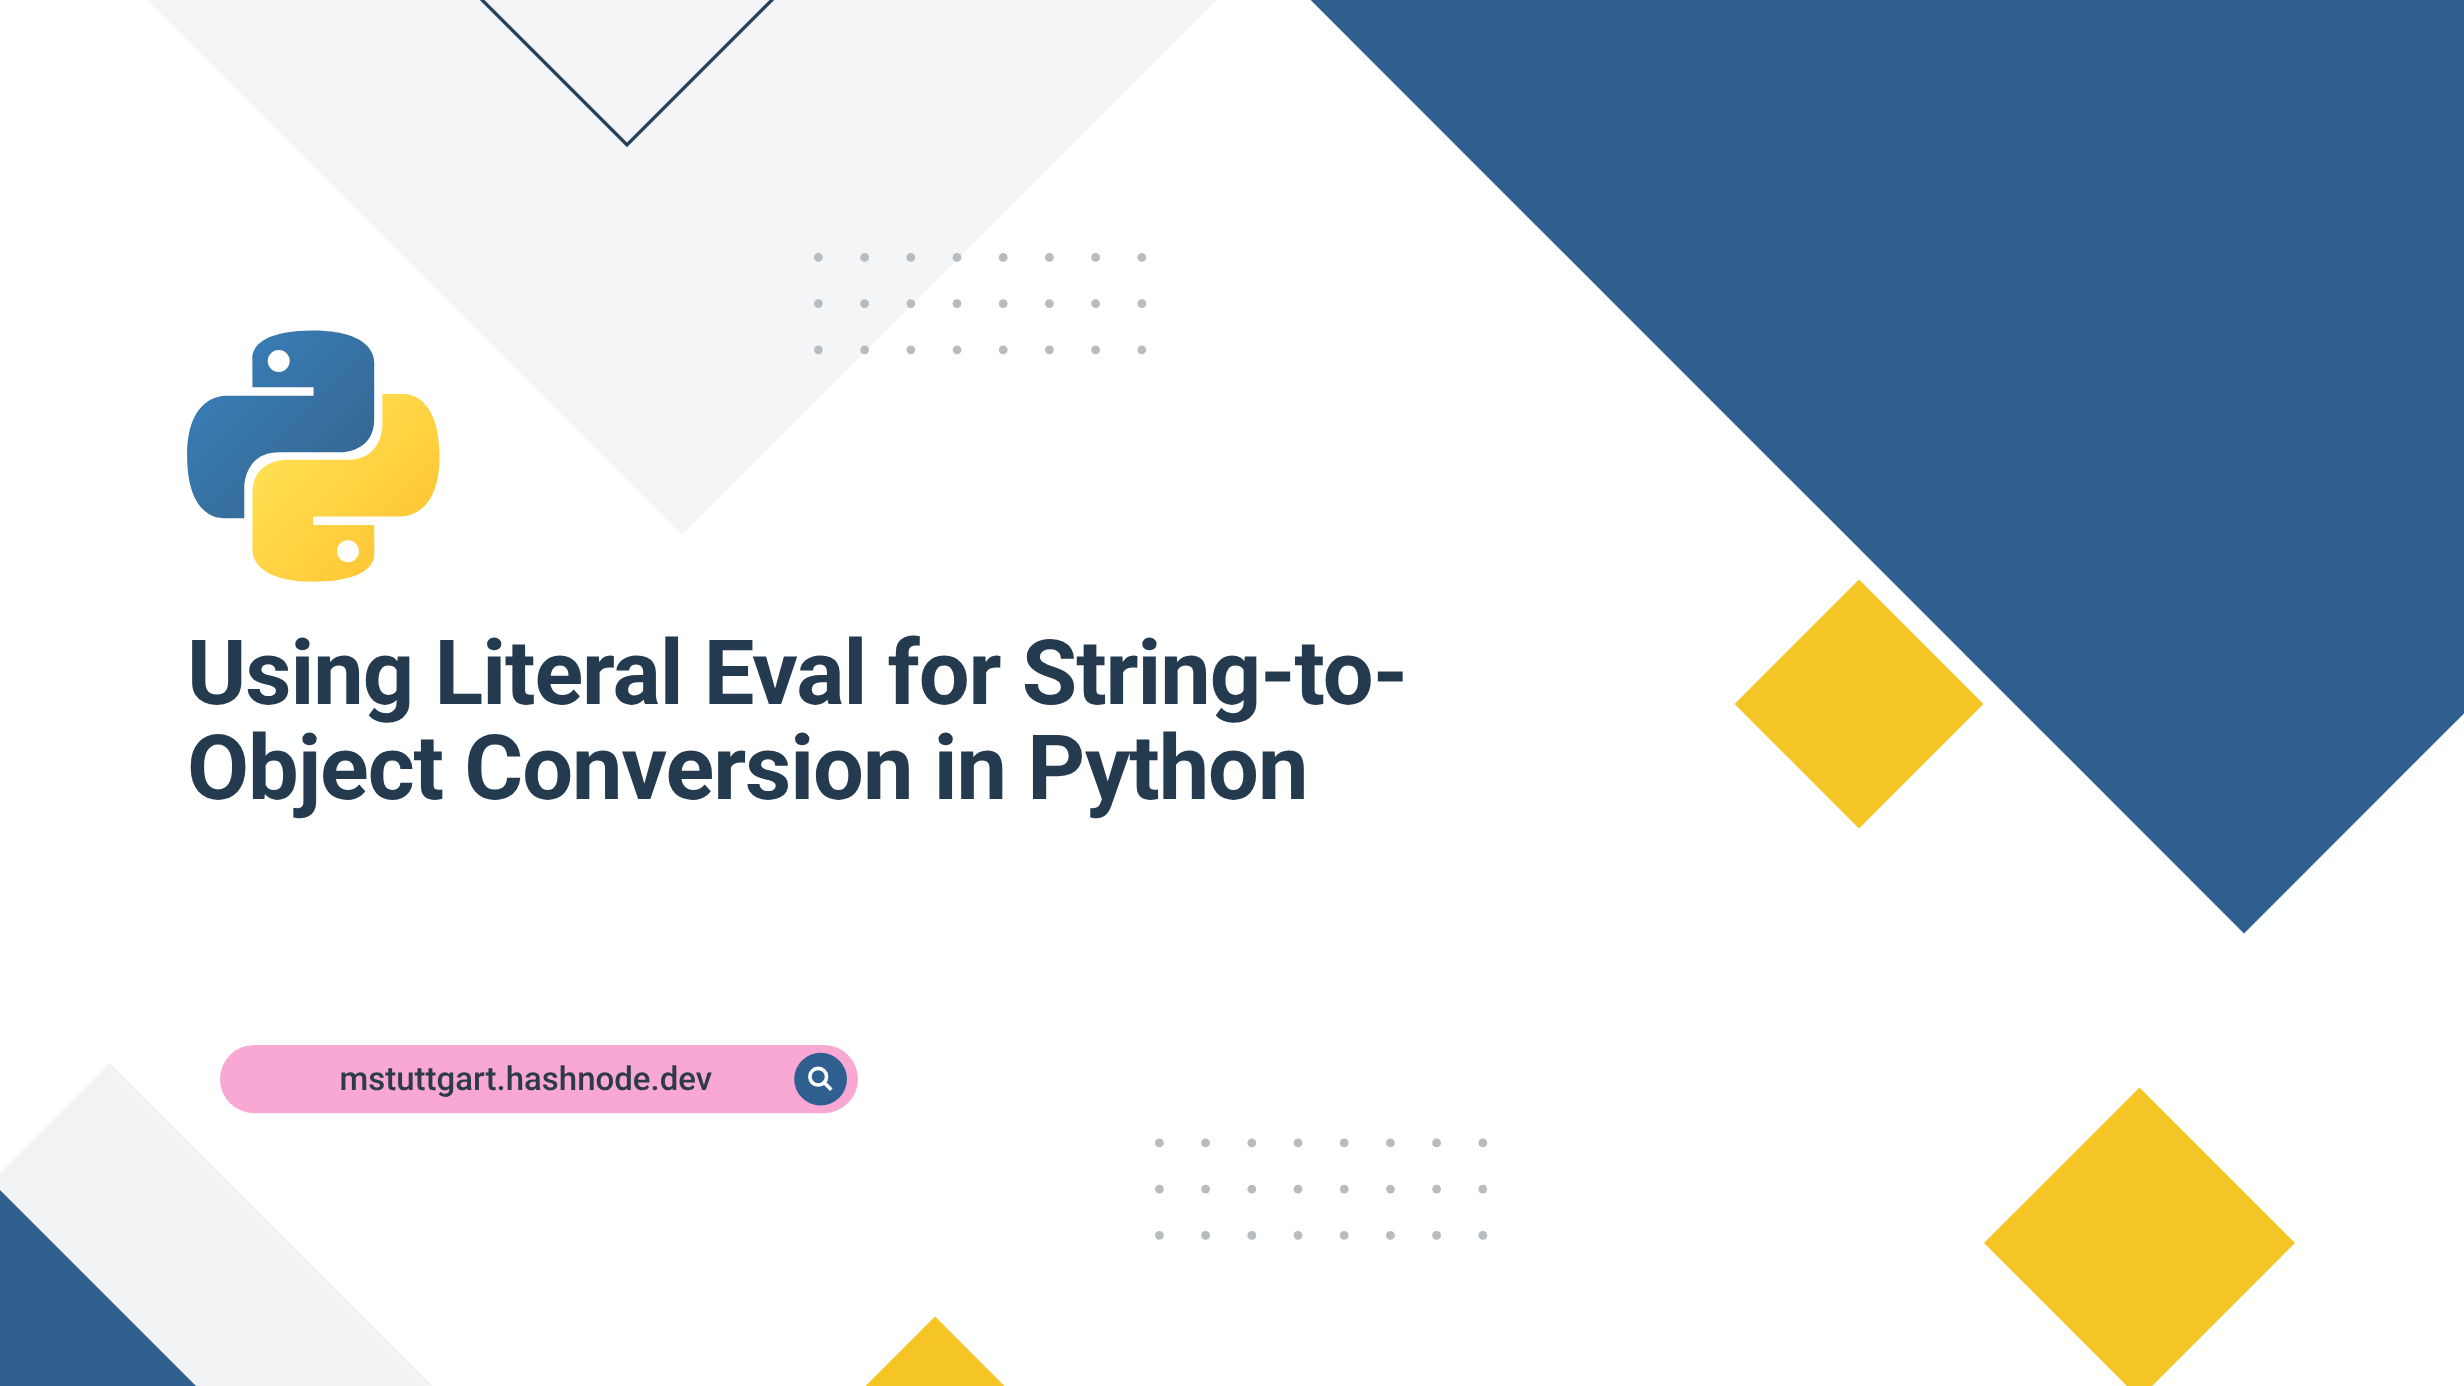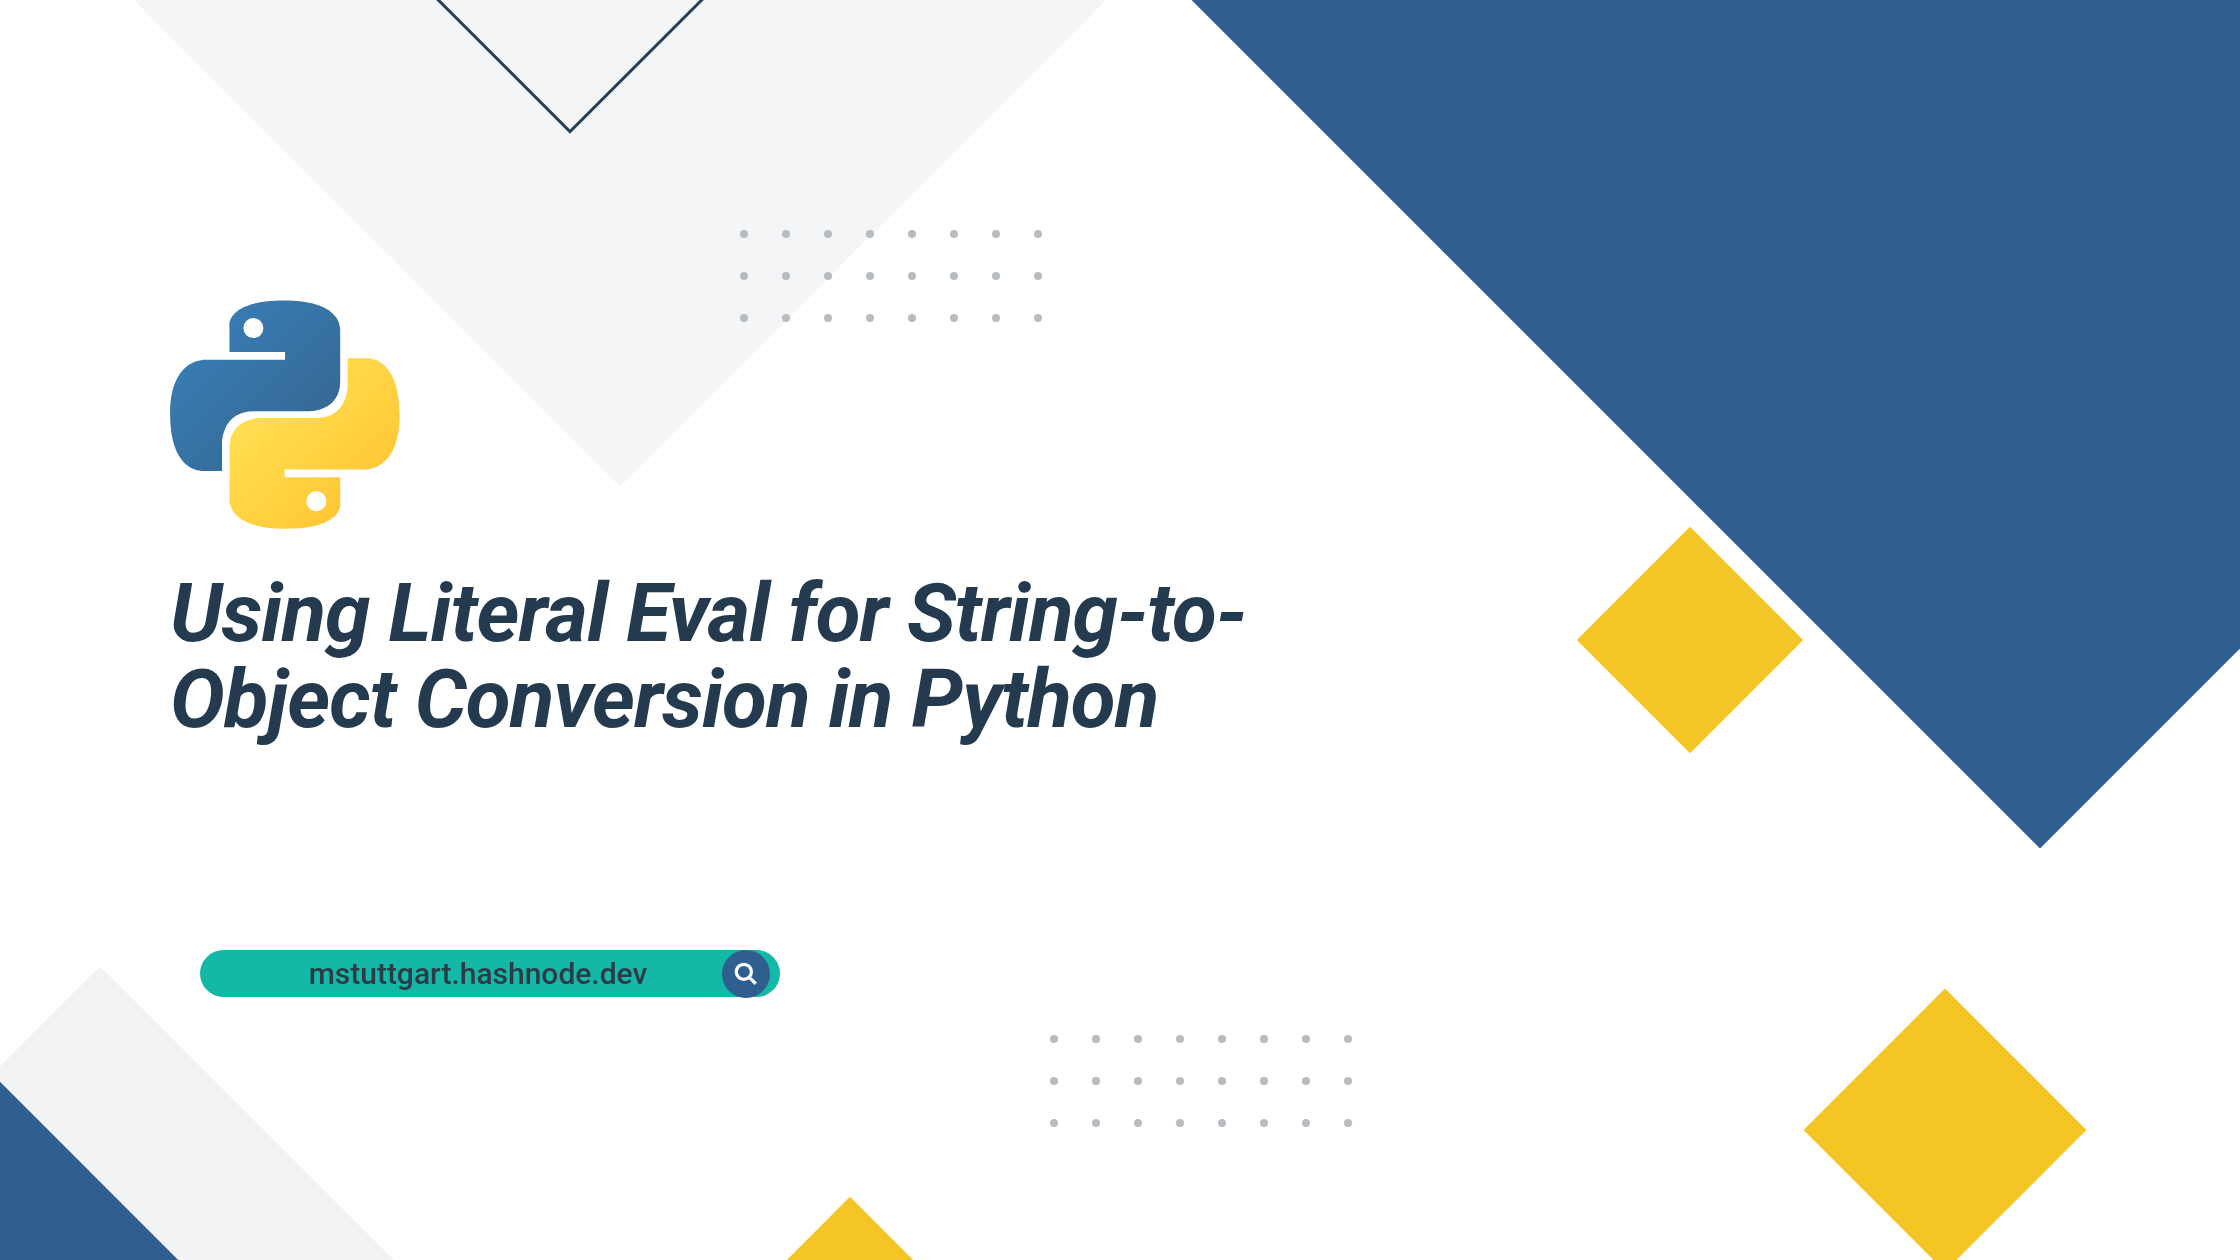--- a/index.html
+++ b/index.html
@@ -117,21 +117,20 @@
   .dot-grid.bottom { top: 1035px; left: 1050px; }
 
   
 
   .content {
     position: absolute;
     left: 170px;
     top: 300px;
     z-index: 5;
     width: 1200px;
-    font-style: italic;
   }
 
   .logo-wrap {
     margin-bottom: 40px;
   }
   .logo { width: 230px; height: 230px; display: block; }
 
   h1.title {
     font-size: 82px;
     line-height: 1.05;
@@ -140,25 +139,25 @@
     letter-spacing: -1px;
   }
 
   .search-pill {
     position: absolute;
     left: 200px;
     top: 950px;
     z-index: 6;
     display: flex;
     align-items: center;
-    background: #14b8a6;
+    background: #f9a8d4;
     border-radius: 999px;
     padding: 8px 10px 8px 48px;
     width: 580px;
-    height: 47px;
+    height: 62px;
     justify-content: center;
   }
   .search-text {
     flex: 1;
     text-align: center;
     font-size: 30px;
     font-weight: 500;
     color: #2d3b47;
   }
   .search-btn {

